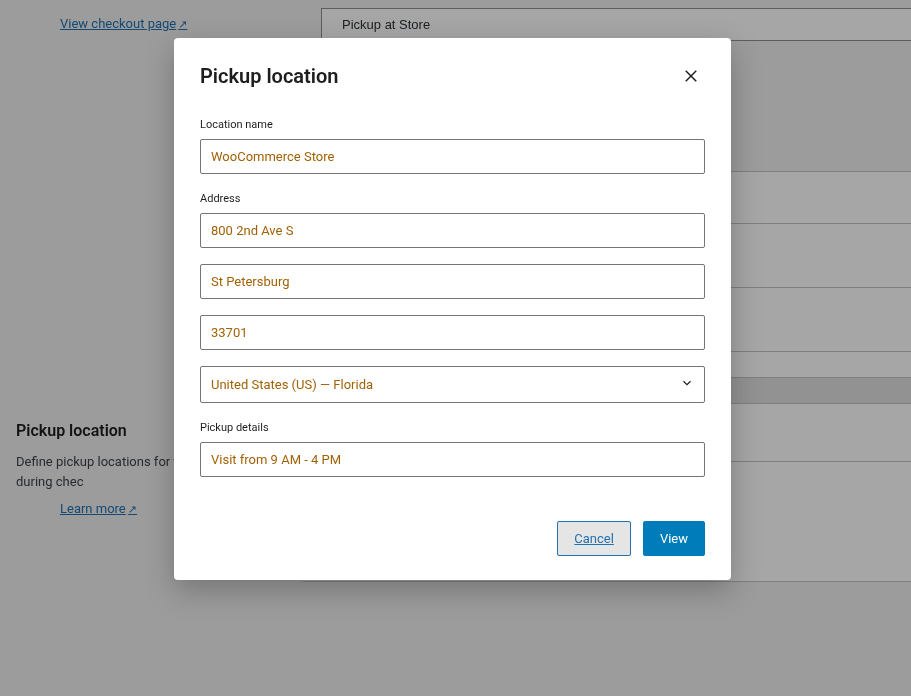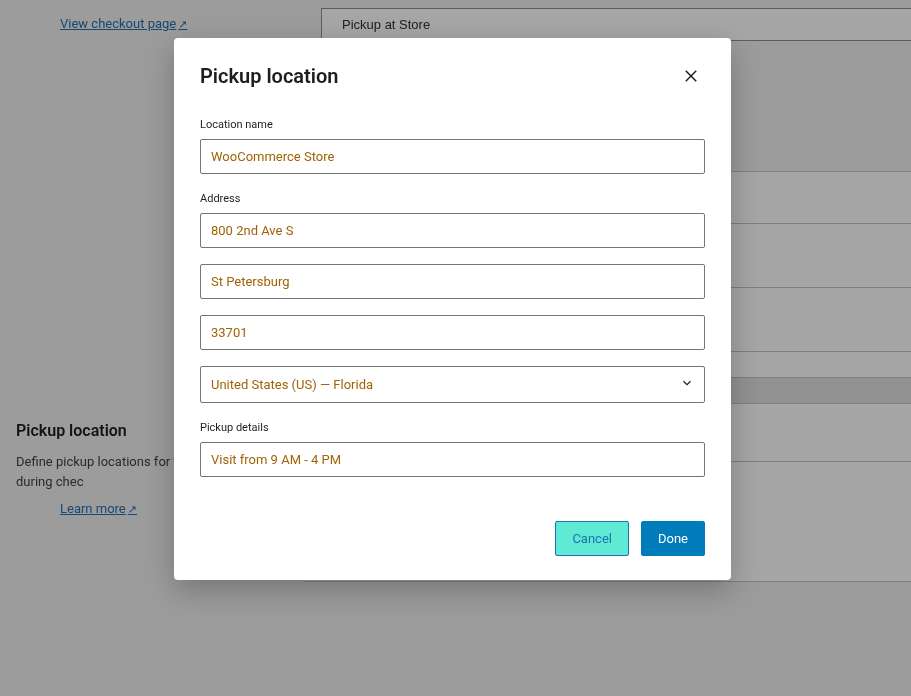--- a/index.html
+++ b/index.html
@@ -143,23 +143,24 @@
       margin-top: 44px;
     }
     .btn {
       padding: 9px 16px;
       font-size: 13px;
       border-radius: 2px;
       cursor: pointer;
       font-family: inherit;
     }
     .btn-secondary {
-      background: #5eead4;
+      background: #e5e5e5;
       border: 1px solid #2271b1;
       color: #2271b1;
+      text-decoration: underline;
     }
     .btn-primary {
       background: #007cba;
       border: 1px solid #007cba;
       color: #fff;
     }
   </style>
 </head>
 <body>
 
@@ -224,15 +225,15 @@
     </div>
   </div>
 
   <div class="field-group" style="margin-bottom:0;">
     <label class="field-label">Pickup details</label>
     <input type="text" value="Visit from 9 AM - 4 PM" style="">
   </div>
 
   <div class="modal-footer">
     <button class="btn btn-secondary">Cancel</button>
-    <button class="btn btn-primary">Done</button>
+    <button class="btn btn-primary">View</button>
   </div>
 </div>
 
 </body></html>

